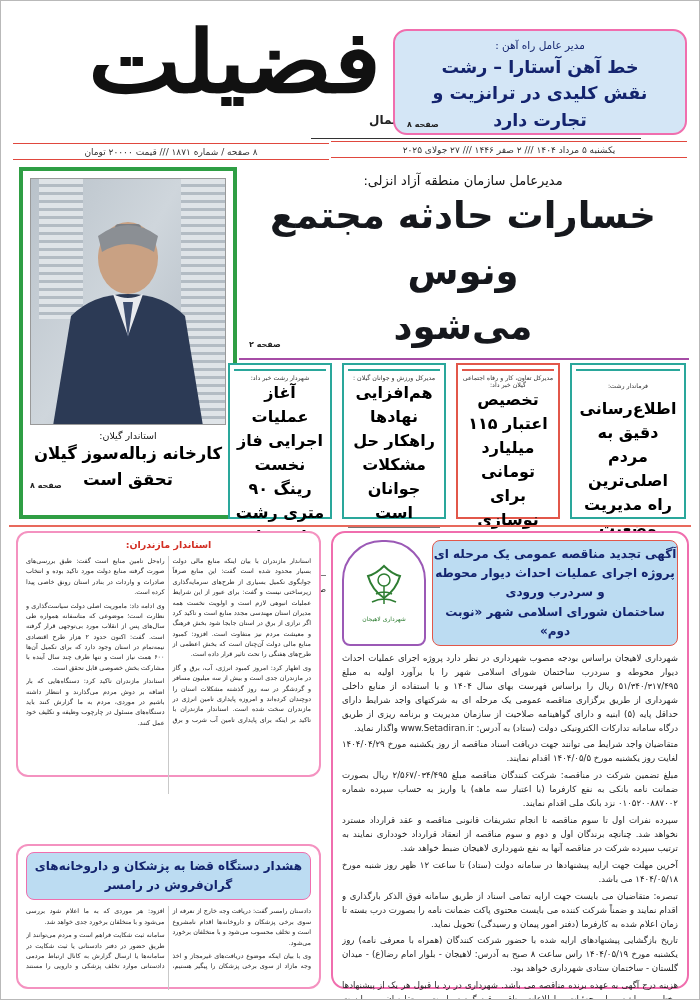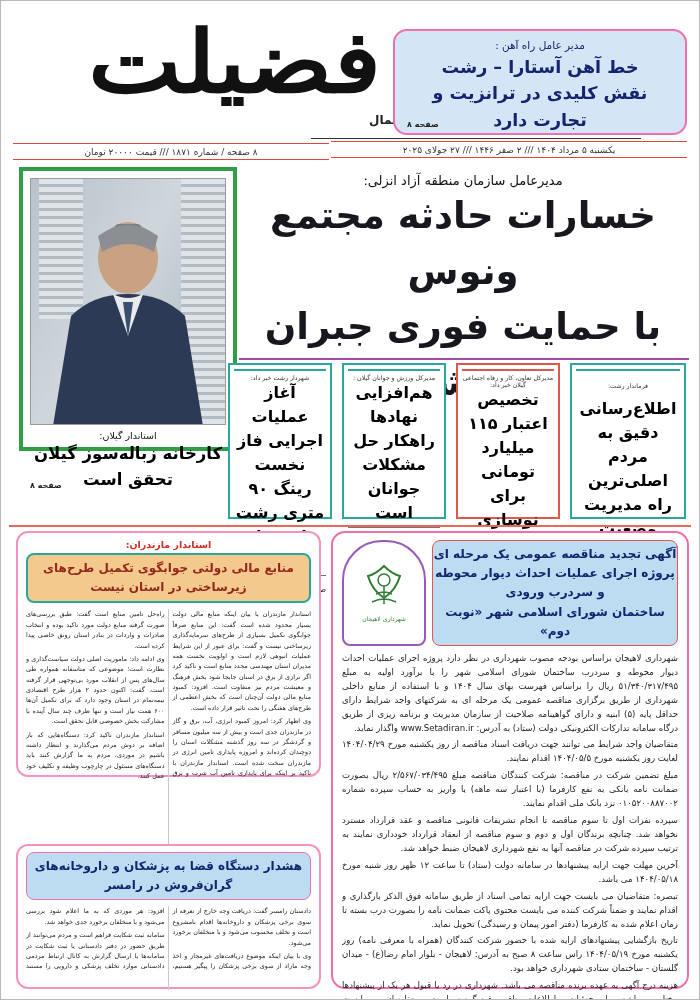--- a/index.html
+++ b/index.html
@@ -123,21 +123,21 @@
   <div class="abs toprail" style="top:28px; right:12px; width:294px; height:106px;">
     <div class="kicker">مدیر عامل راه آهن :</div>
     <div class="tline">خط آهن آستارا – رشت</div>
     <div class="tline">نقش کلیدی در ترانزیت و</div>
     <div class="tline" style="display:flex; justify-content:center; position:relative;">
       <span>تجارت دارد</span>
       <span class="pageref" style="position:absolute; left:2px; bottom:2px;">صفحه ۸</span>
     </div>
   </div>
 
-  <div class="abs photocard" style="top:166px; right:462px; left:18px; height:284px;">
+  <div class="abs photocard" style="top:166px; right:462px; left:18px; height:352px;">
     <div class="bigphoto">
       <span class="blind" style="left:8px;"></span>
       <span class="blind" style="left:150px; height:247px;"></span>
       <svg class="person" width="190" height="220" viewBox="0 0 190 220">
         <ellipse cx="95" cy="52" rx="30" ry="36" fill="#c9a183"></ellipse>
         <rect x="82" y="18" width="26" height="10" rx="4" fill="#7c7f84"></rect>
         <path d="M65 30 Q95 8 125 30 L121 46 Q95 30 69 46 Z" fill="#8b8f94"></path>
         <path d="M20 220 L38 110 Q60 88 95 88 Q130 88 152 110 L170 220 Z" fill="#2c3a55"></path>
         <path d="M80 88 L95 130 L110 88 Q95 96 80 88 Z" fill="#e8eaee"></path>
         <path d="M90 96 L95 132 L100 96 Z" fill="#3d4d6e"></path>
@@ -147,21 +147,20 @@
     <div class="title">کارخانه زباله‌سوز گیلان</div>
     <div class="title" style="position:relative;">
       <span>تحقق است</span>
       <span class="pageref" style="position:absolute; left:0; bottom:0;">صفحه ۸</span>
     </div>
   </div>
 
   <div class="abs" style="top:172px; right:16px; width:440px;">
     <div class="lead-kicker">مدیرعامل سازمان منطقه آزاد انزلی:</div>
     <div class="lead-title">خسارات حادثه مجتمع ونوس</div>
-    <div class="lead-title">با حمایت فوری جبران</div>
     <div class="lead-title" style="position:relative;">
       <span>می‌شود</span>
       <span class="pageref" style="position:absolute; left:6px; bottom:4px;">صفحه ۲</span>
     </div>
   </div>
   <div class="abs purple-rule" style="top:357px; right:10px; width:450px;"></div>
 
   <div class="abs strip" style="top:362px; right:13px; height:156px;">
 
     <div class="scard wide">
@@ -253,21 +252,20 @@
         <p>آخرین مهلت جهت ارایه پیشنهادها در سامانه دولت (ستاد) تا ساعت ۱۲ ظهر روز شنبه مورخ ۱۴۰۴/۰۵/۱۸ می باشد.</p>
         <p>تبصره: متقاضیان می بایست جهت ارایه تمامی اسناد از طریق سامانه فوق الذکر بارگذاری و اقدام نمایند و ضمناً شرکت کننده می بایست محتوی پاکت ضمانت نامه را بصورت درب بسته تا زمان اعلام شده به کارفرما (دفتر امور پیمان و رسیدگی) تحویل نماید.</p>
         <p>تاریخ بازگشایی پیشنهادهای ارایه شده با حضور شرکت کنندگان (همراه با معرفی نامه) روز یکشنبه مورخ ۱۴۰۴/۰۵/۱۹ راس ساعت ۸ صبح به آدرس: لاهیجان - بلوار امام رضا(ع) - میدان گلستان - ساختمان ستادی شهرداری خواهد بود.</p>
         <p>هزینه درج آگهی به عهده برنده مناقصه می باشد. شهرداری در رد یا قبول هر یک از پیشنهادها مختار می باشد. سایر جزئیات و اطلاعات مناقصه قید گردیده است و متقاضیان می بایست جهت اطلاعات بیشتر به آدرس اینترنتی ذکر شده مراجعه نمایند.</p>
       </div>
 
   </div>
 
   <div class="abs artbox" style="top:530px; right:378px; left:15px; height:246px;">
     <div class="art-kicker">استاندار مازندران:</div>
-    <div class="headerbox tan">منابع مالی دولتی جوابگوی تکمیل طرح‌های زیرساختی در استان نیست</div>
     <div class="colsbody" style="height:238px;">
         <p>استاندار مازندران با بیان اینکه منابع مالی دولت بسیار محدود شده است گفت: این منابع صرفاً جوابگوی تکمیل بسیاری از طرح‌های سرمایه‌گذاری زیرساختی نیست و گفت: برای عبور از این شرایط عملیات انبوهی لازم است و اولویت نخست همه مدیران استان مهندسی مجدد منابع است و تاکید کرد اگر ترازی از برق در استان جابجا شود بخش فرهنگ و معیشت مردم نیز متفاوت است. افزود: کمبود منابع مالی دولت آن‌چنان است که بخش اعظمی از طرح‌های هفتگی را تحت تاثیر قرار داده است.</p>
         <p>وی اظهار کرد: امروز کمبود انرژی، آب، برق و گاز در مازندران جدی است و بیش از سه میلیون مسافر و گردشگر در سه روز گذشته مشکلات استان را دوچندان کرده‌اند و امروزه پایداری تامین انرژی در مازندران سخت شده است. استاندار مازندران با تاکید بر اینکه برای پایداری تامین آب شرب و برق راه‌حل تامین منابع است گفت: طبق بررسی‌های صورت گرفته منابع دولت مورد تاکید بوده و انتخاب صادرات و واردات در بنادر استان رونق خاصی پیدا کرده است.</p>
         <p>وی ادامه داد: ماموریت اصلی دولت سیاست‌گذاری و نظارت است؛ موضوعی که متاسفانه همواره طی سال‌های پس از انقلاب مورد بی‌توجهی قرار گرفته است. گفت: اکنون حدود ۲ هزار طرح اقتصادی نیمه‌تمام در استان وجود دارد که برای تکمیل آن‌ها ۶۰۰ همت نیاز است و تنها ظرف چند سال آینده با مشارکت بخش خصوصی قابل تحقق است.</p>
         <p>استاندار مازندران تاکید کرد: دستگاه‌هایی که بار اضافه بر دوش مردم می‌گذارند و انتظار داشته باشیم در موردی، مردم به ما گزارش کنند باید دستگاه‌های مسئول در چارچوب وظیفه و تکلیف خود عمل کنند.</p>
       </div>
   </div>
 
   <div class="abs artbox" style="top:843px; right:378px; left:15px; height:145px;">
     <div class="headerbox blue">هشدار دستگاه قضا به پزشکان و داروخانه‌های گران‌فروش در رامسر</div>

